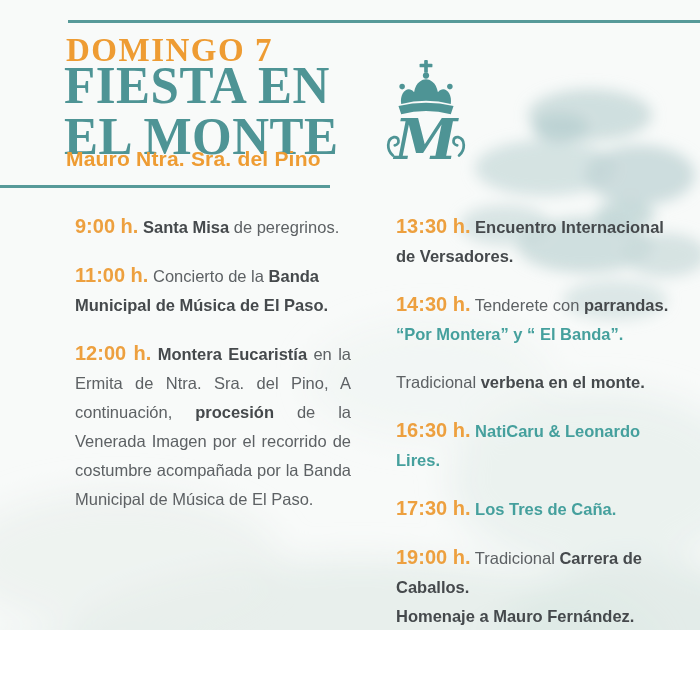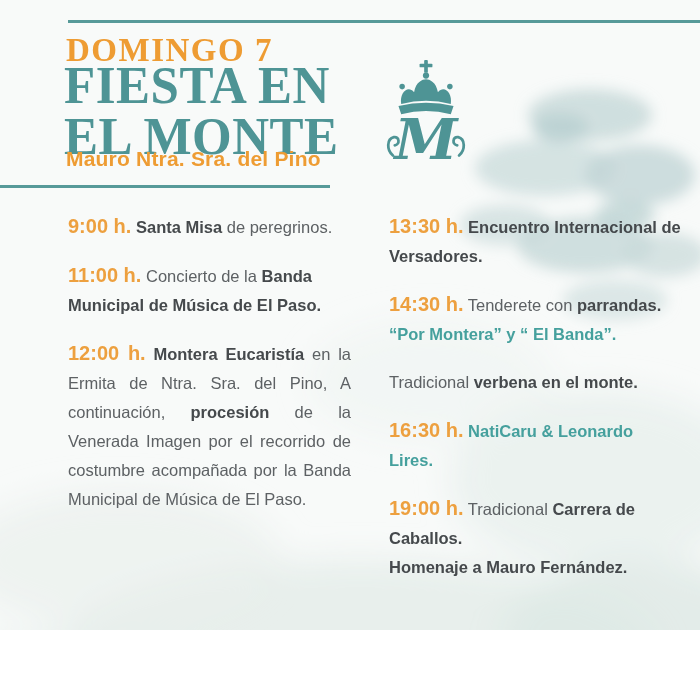--- a/index.html
+++ b/index.html
@@ -20,21 +20,21 @@
   .subtitle{position:absolute;left:66px;top:147px;font-weight:700;font-size:21px;
        color:#EE9C33;letter-spacing:0.2px;}
 
   
   .logo{position:absolute;left:380px;top:60px;width:92px;height:112px;}
 
   
   .col{position:absolute;top:212px;}
   .col-left{left:68px;width:283px;}
   .col-right{left:389px;width:292px;}
-  .entry{font-size:16.5px;line-height:29px;margin-bottom:19px;color:#5d6164;}
+  .entry{font-size:16.5px;line-height:29px;margin-bottom:19px;color:#5d6164;margin-left:7px;}
   .entry.justify{text-align:justify;}
   .seg-time{font-size:20px;font-weight:700;color:#EDA03F;}
   .seg-bold{font-weight:700;color:#45494C;}
   .seg-plain{color:#5d6164;}
   .seg-teal{font-weight:700;color:#45A09D;}
 
   
   .footer-item{position:absolute;}
   .crown-outline{left:78px;top:681px;}
   .tree-mark{left:182px;top:683px;}
@@ -117,20 +117,21 @@
     <div class="col col-left">
         <div class="entry"><span class="seg-time">9:00 h.</span><span class="seg-bold"> Santa Misa</span><span class="seg-plain"> de peregrinos.</span></div>
         <div class="entry"><span class="seg-time">11:00 h.</span><span class="seg-plain"> Concierto de la </span><span class="seg-bold">Banda Municipal de Música de El Paso.</span></div>
         <div class="entry justify"><span class="seg-time">12:00 h.</span><span class="seg-bold"> Montera Eucaristía</span><span class="seg-plain"> en la Ermita de Ntra. Sra. del Pino, A continuación, </span><span class="seg-bold">procesión</span><span class="seg-plain"> de la Venerada Imagen por el recorrido de costumbre acompañada por la Banda Municipal de Música de El Paso.</span></div>
       </div>
     <div class="col col-right">
         <div class="entry"><span class="seg-time">13:30 h.</span><span class="seg-bold"> Encuentro Internacional de Versadores.</span></div>
         <div class="entry"><span class="seg-time">14:30 h.</span><span class="seg-plain"> Tenderete con </span><span class="seg-bold">parrandas.</span><br><span class="seg-teal">“Por Montera” y “ El Banda”.</span></div>
         <div class="entry"><span class="seg-plain">Tradicional </span><span class="seg-bold">verbena en el monte.</span></div>
         <div class="entry"><span class="seg-time">16:30 h.</span><span class="seg-teal"> NatiCaru &amp; Leonardo Lires.</span></div>
+        <div class="entry"><span class="seg-time">17:30 h.</span><span class="seg-teal"> Los Tres de Caña.</span></div>
         <div class="entry"><span class="seg-time">19:00 h.</span><span class="seg-plain"> Tradicional </span><span class="seg-bold">Carrera de Caballos.</span><br><span class="seg-bold">Homenaje a Mauro Fernández.</span></div>
       </div>
 
     <svg class="footer-item crown-outline" width="50" height="30" viewBox="0 0 50 30" aria-hidden="true">
       <g fill="none" stroke="#97bfc0" stroke-width="2" stroke-linejoin="round">
         <circle cx="25" cy="4" r="2.4"></circle>
         <circle cx="7" cy="11" r="2.2"></circle>
         <circle cx="43" cy="11" r="2.2"></circle>
         <path d="M7,14 L11,28 M43,14 L39,28 M25,7 L25,28"></path>
         <path d="M7,14 C13,24 20,26 25,12 C30,26 37,24 43,14"></path>

